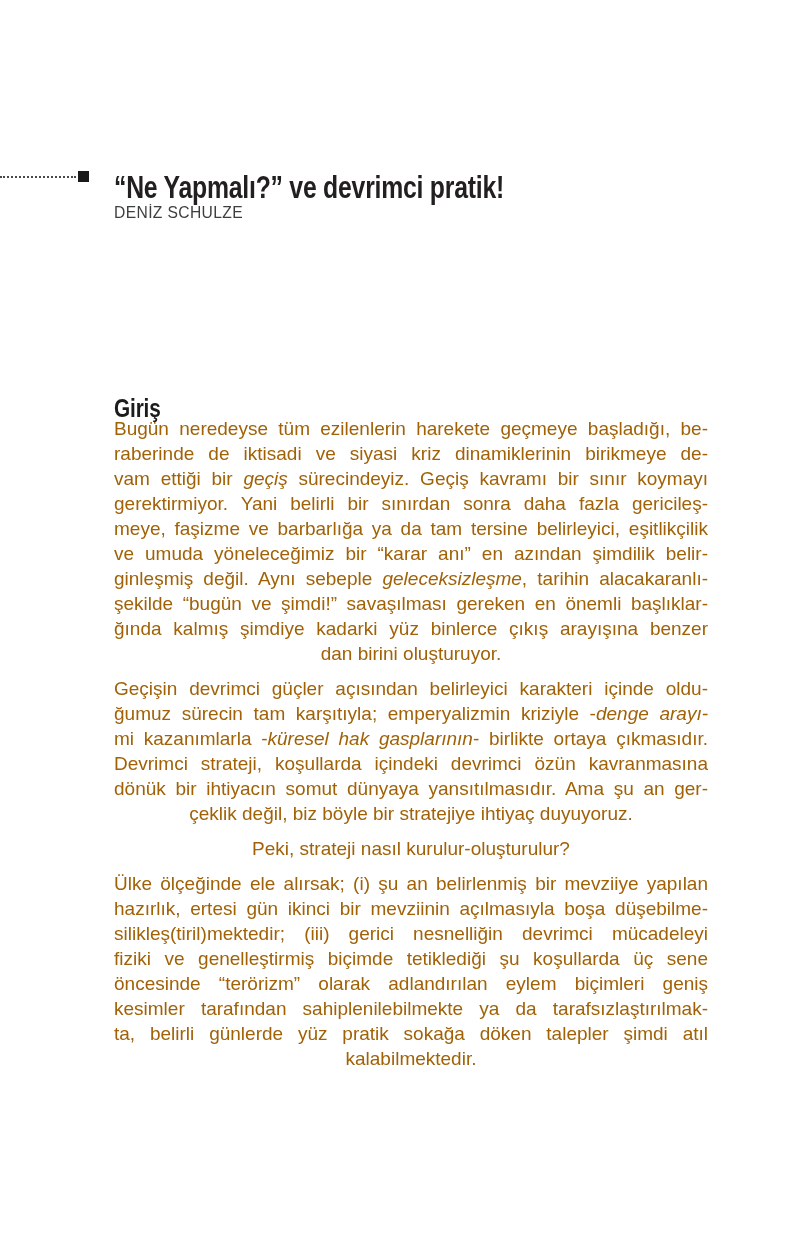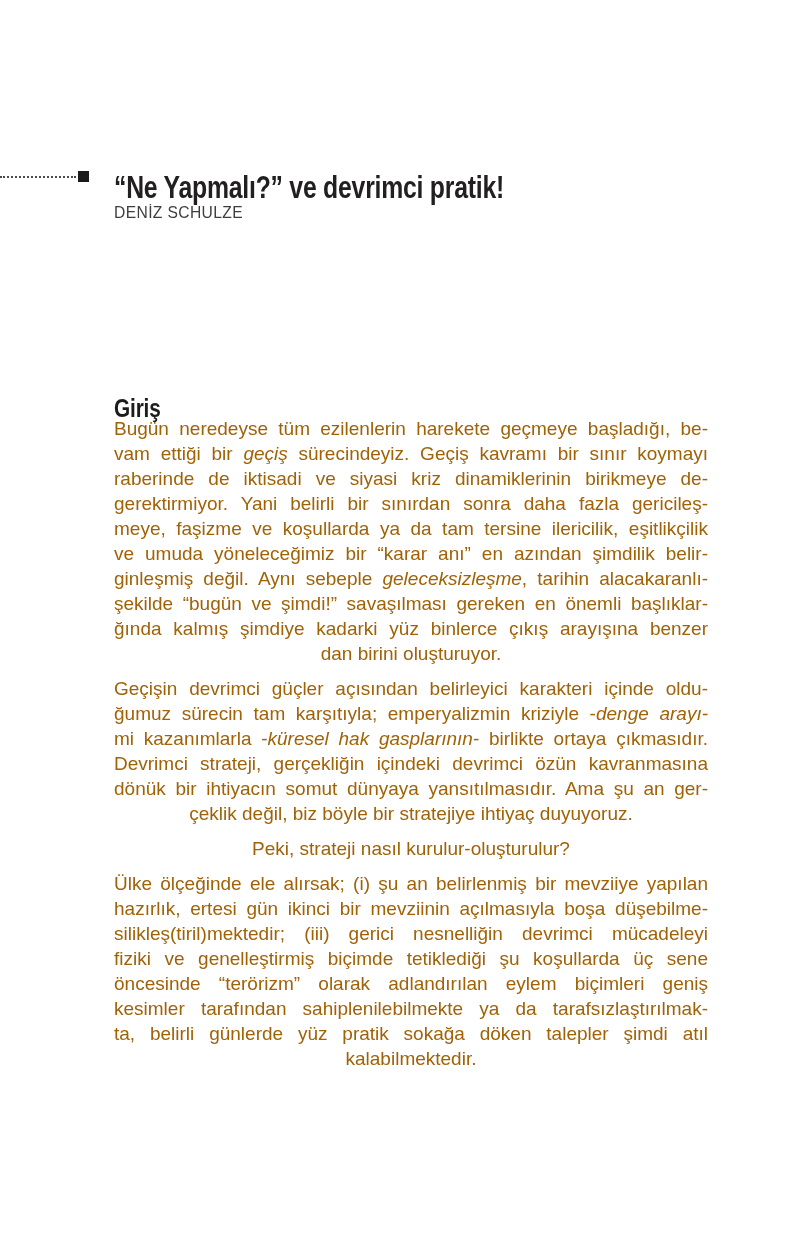--- a/index.html
+++ b/index.html
@@ -106,35 +106,35 @@
 
   <h1 class="article-title">“Ne Yapmalı?” ve devrimci pratik!</h1>
 
   <div class="article-author">DENİZ SCHULZE</div>
 
   <h2 class="section-heading">Giriş</h2>
 
   <div class="body-text">
       <div class="para">
         <div class="line just">Bugün neredeyse tüm ezilenlerin harekete geçmeye başladığı, be-</div>
+        <div class="line just">raberinde de iktisadi ve siyasi kriz dinamiklerinin birikmeye de-</div>
         <div class="line just">vam ettiği bir <i>geçiş</i> sürecindeyiz. Geçiş kavramı bir sınır koymayı</div>
-        <div class="line just">raberinde de iktisadi ve siyasi kriz dinamiklerinin birikmeye de-</div>
         <div class="line just">gerektirmiyor. Yani belirli bir sınırdan sonra daha fazla gericileş-</div>
-        <div class="line just">meye, faşizme ve koşullarda ya da tam tersine ilericilik, eşitlikçilik</div>
+        <div class="line just">meye, faşizme ve barbarlığa ya da tam tersine belirleyici, eşitlikçilik</div>
         <div class="line just">ve umuda yöneleceğimiz bir “karar anı” en azından şimdilik belir-</div>
         <div class="line just">ginleşmiş değil. Aynı sebeple <i>geleceksizleşme</i>, tarihin alacakaranlı-</div>
         <div class="line just">şekilde “bugün ve şimdi!” savaşılması gereken en önemli başlıklar-</div>
         <div class="line just">ğında kalmış şimdiye kadarki yüz binlerce çıkış arayışına benzer</div>
         <div class="line">dan birini oluşturuyor.</div>
       </div>
       <div class="para">
         <div class="line just">Geçişin devrimci güçler açısından belirleyici karakteri içinde oldu-</div>
         <div class="line just">ğumuz sürecin tam karşıtıyla; emperyalizmin kriziyle -<i>denge arayı-</i></div>
         <div class="line just">mi kazanımlarla -<i>küresel hak gasplarının</i>- birlikte ortaya çıkmasıdır.</div>
-        <div class="line just">Devrimci strateji, gerçekliğin içindeki devrimci özün kavranmasına</div>
+        <div class="line just">Devrimci strateji, koşullarda içindeki devrimci özün kavranmasına</div>
         <div class="line just">dönük bir ihtiyacın somut dünyaya yansıtılmasıdır. Ama şu an ger-</div>
         <div class="line">çeklik değil, biz böyle bir stratejiye ihtiyaç duyuyoruz.</div>
       </div>
       <div class="para">
         <div class="line">Peki, strateji nasıl kurulur-oluşturulur?</div>
       </div>
       <div class="para">
         <div class="line just">Ülke ölçeğinde ele alırsak; (i) şu an belirlenmiş bir mevziiye yapılan</div>
         <div class="line just">hazırlık, ertesi gün ikinci bir mevziinin açılmasıyla boşa düşebilme-</div>
         <div class="line just">silikleş(tiril)mektedir; (iii) gerici nesnelliğin devrimci mücadeleyi</div>

